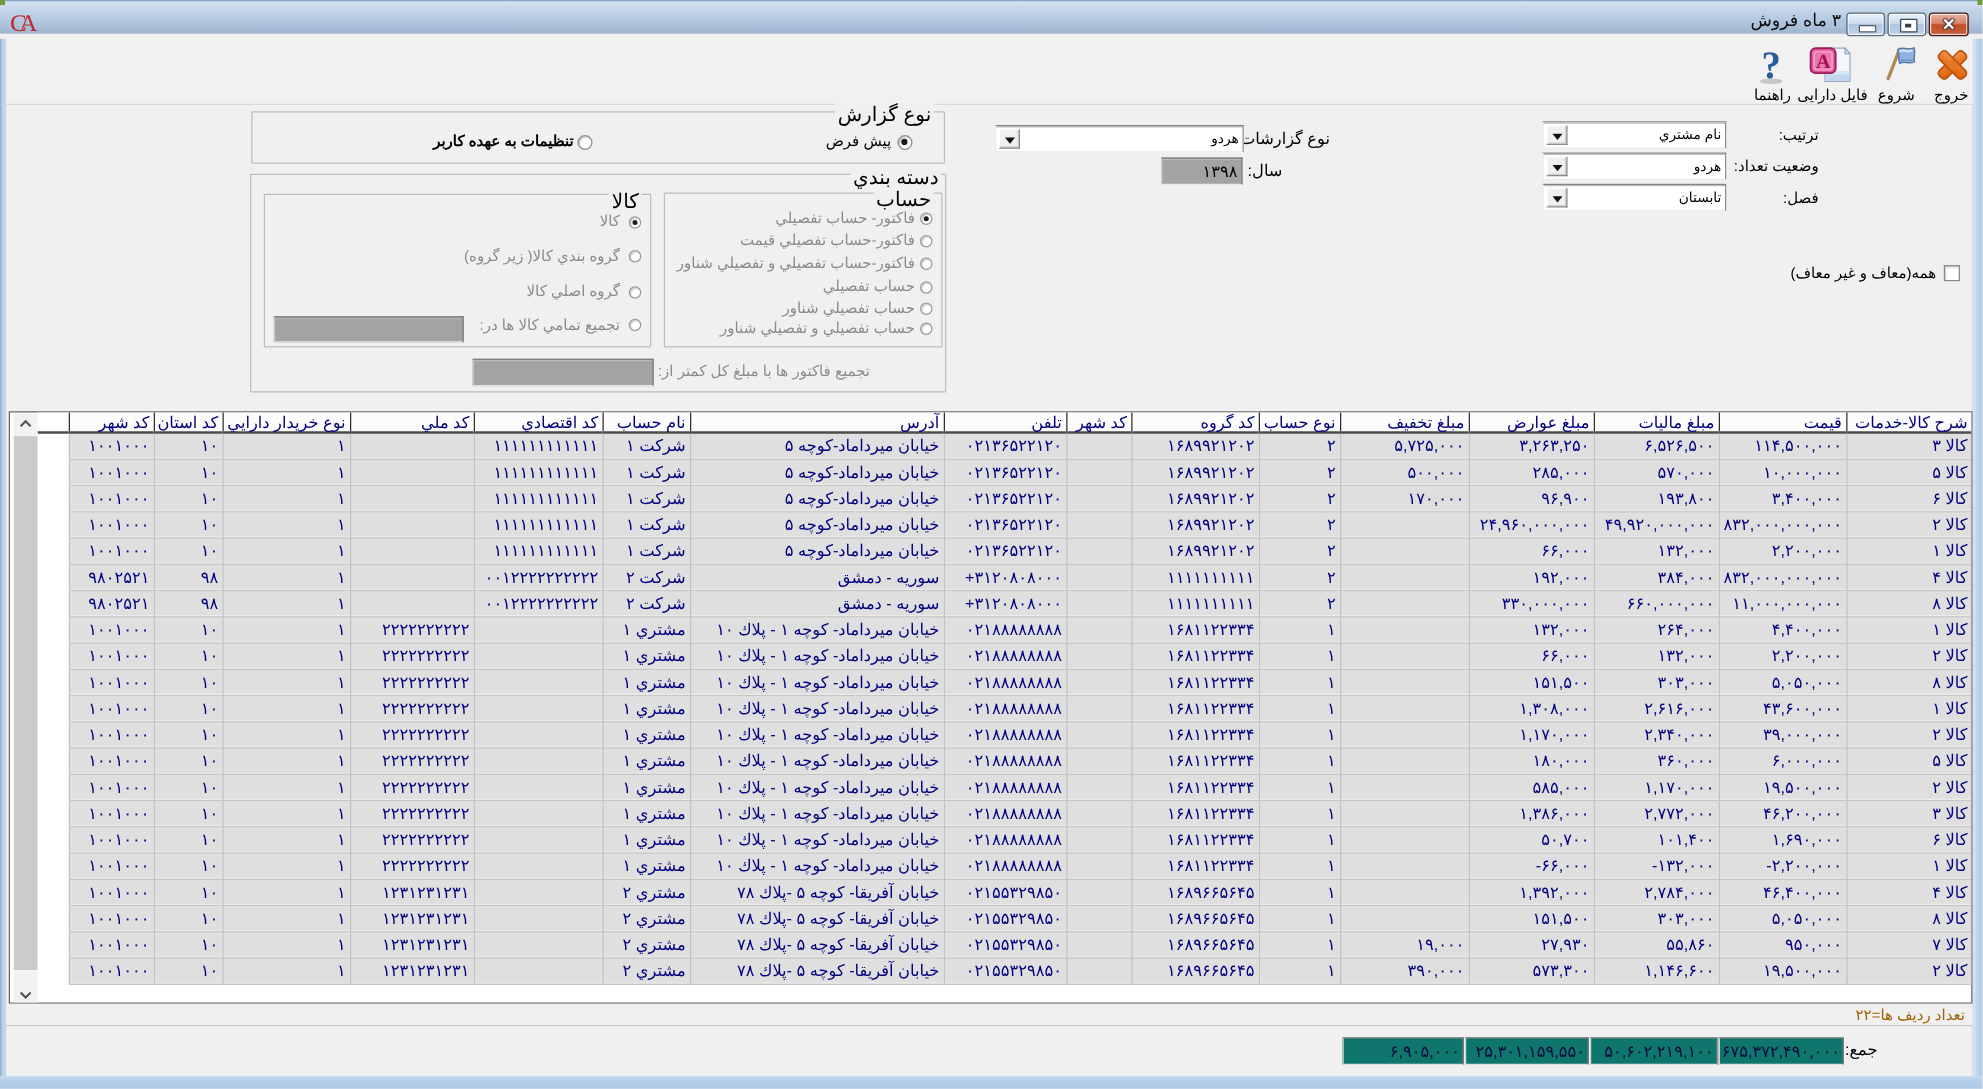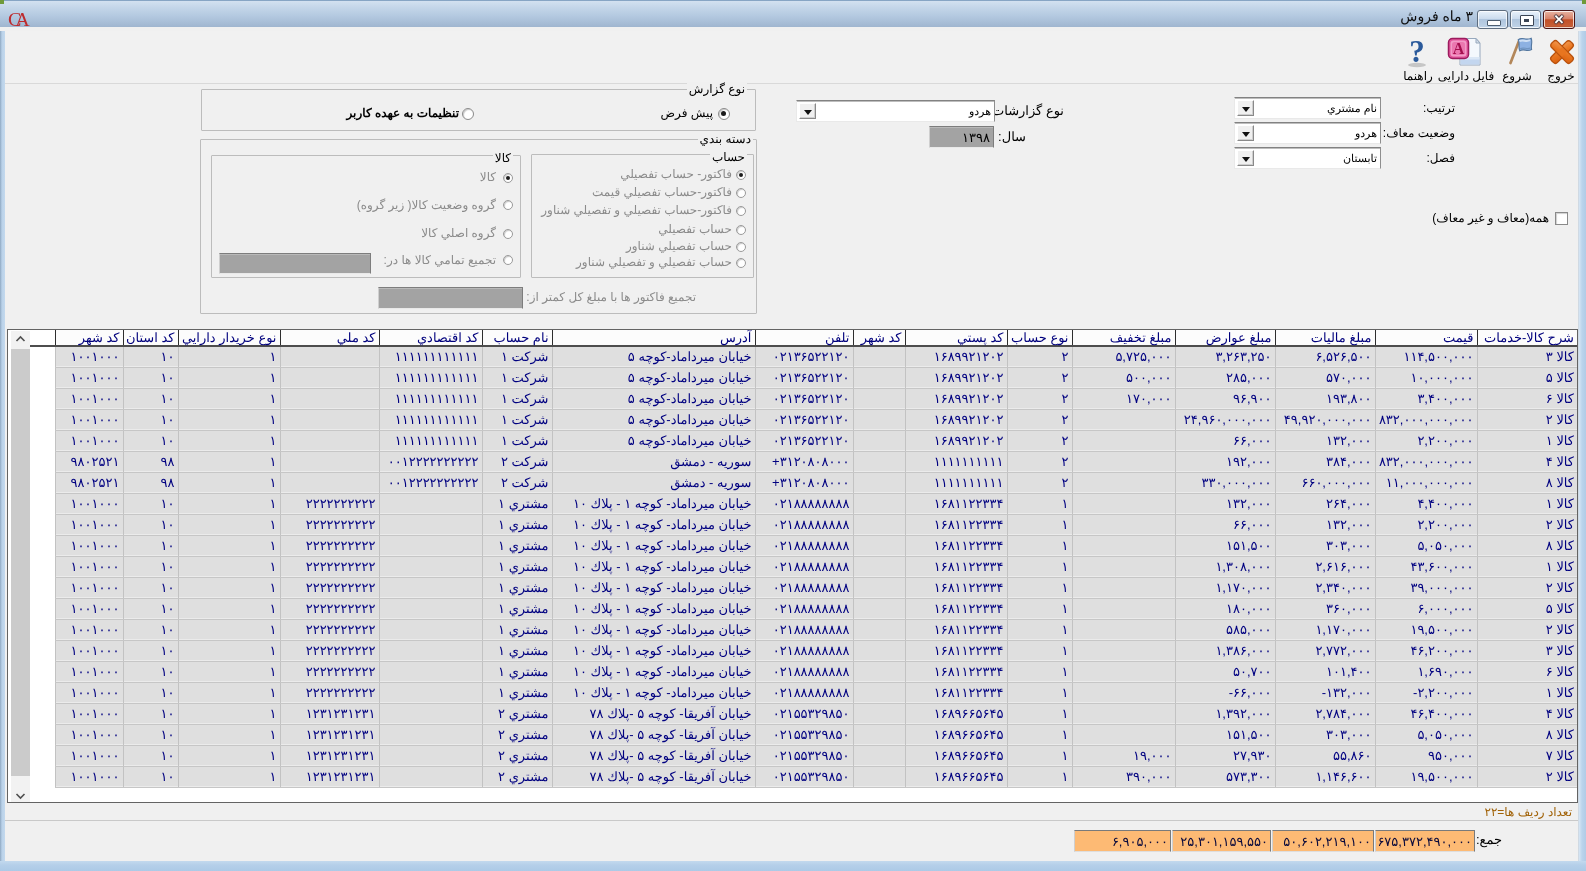--- a/index.html
+++ b/index.html
@@ -29,21 +29,21 @@
 .tool .lb{margin-top:2px;white-space:nowrap}
 
 .lbl{position:absolute;font-size:12px;color:#000;white-space:nowrap}
 .combo{position:absolute;background:#fff;border:1px solid #828282;border-bottom-color:#e9e9e9;border-right-color:#8e8e8e;border-left-color:#e9e9e9;box-shadow:inset 0 1px 0 #bdbdbd}
 .combo .txt{position:absolute;right:3px;top:50%;transform:translateY(-50%);font-size:11px;color:#000;white-space:nowrap}
 .combo .btn{position:absolute;left:2px;top:2px;bottom:2px;width:17px;background:#f0f0f0;border:1px solid #8a8a8a;border-top-color:#fff;border-left-color:#fff;box-shadow:inset -1px -1px 0 #cfcfcf}
 .combo .btn:after{content:"";position:absolute;left:4px;top:6px;border:4px solid transparent;border-top:5px solid #111}
 .tbox{position:absolute;background:#a3a3a3;border:1px solid #7d7d7d;border-bottom-color:#e9e9e9;border-left-color:#cfcfcf;box-shadow:inset 0 1px 0 #b9b9b9}
 .tbox .txt{position:absolute;right:3px;top:50%;transform:translateY(-50%);font-size:13px;color:#000;white-space:nowrap}
 .grp{position:absolute;border:1px solid #bcbcbc;border-radius:1px}
-.grp>.cap{position:absolute;top:-8px;background:#f0f0f0;padding:0 2px;font-size:12px;color:#000;white-space:nowrap}
+.grp>.cap{position:absolute;top:-8px;background:#f0f0f0;padding:0 2px;font-size:16px;color:#000;white-space:nowrap}
 .radio{position:absolute;width:12px;height:12px;border-radius:50%;background:#fff;border:1px solid #8a8a8a;box-shadow:inset 1px 1px 1px #c9c9c9}
 .radio.on:after{content:"";position:absolute;left:2px;top:2px;width:5px;height:5px;border-radius:50%;background:#1c1c1c}
 .radio.gray{border-color:#9a9a9a}
 .radio.sm{width:10px;height:10px}
 .radio.sm.on:after{left:2px;top:2px;width:4px;height:4px}
 .rlbl{position:absolute;font-size:12px;white-space:nowrap}
 .gtxt{color:#8b8b8b}
 .chk{position:absolute;width:13px;height:13px;background:#fff;border:1px solid #8a8a8a;box-shadow:inset 1px 1px 1px #cfcfcf}
 
 #grid{position:absolute;left:7px;top:329px;width:1571px;height:474px;background:#fff;border:1px solid #636363}
@@ -53,21 +53,21 @@
 #gtable th.sel,#gtable td.sel{background:#fff;border-left:none}
 #gtable td.adr{font-size:13px}
 #gtable td.sel{border-bottom-color:#fff;box-shadow:none}
 #vsb{position:absolute;left:3px;top:1px;width:19px;height:471px;background:#f2f2f2}
 #vsb .thumb{position:absolute;left:0;top:18px;width:19px;height:427px;background:#cbcbcb}
 .chev{position:absolute;left:4px;width:11px;height:11px;color:#4f4f4f}
 
 #statusline{position:absolute;left:5px;top:803px;width:1573px;height:18px;background:#f0f0f0;border-bottom:1px solid #c9c9c9}
 #statusline .t{position:absolute;right:6px;top:2px;font-size:12px;color:#a16207}
 #sumlbl{position:absolute;right:84px;top:832px;font-size:13px;color:#000}
-.sbox{position:absolute;top:830px;height:22px;background:#fdba74;border:1px solid #7a7a7a;border-bottom-color:#dedede;border-left-color:#cfcfcf}
+.sbox{position:absolute;top:830px;height:22px;background:#0f766e;border:1px solid #7a7a7a;border-bottom-color:#dedede;border-left-color:#cfcfcf}
 .sbox .txt{position:absolute;right:2px;top:50%;transform:translateY(-50%);font-size:13px;color:#0a0a3c;white-space:nowrap}
 </style></head>
 <body>
 <div id="titlebar">
   <div id="logo">CA</div>
   <div id="title">۳ ماه فروش</div>
   <div class="wbtn" id="bmin"></div>
     <div class="wbtn" id="bmax"></div>
     <div class="wbtn" id="bclose"></div>
 </div>
@@ -131,21 +131,21 @@
       </div>
     <div class="lb">راهنما</div>
   </div>
 </div>
 
 <div class="lbl" style="right:131px;top:101px">ترتيب:</div>
 <div class="combo" style="left:1234px;top:97px;width:147px;height:22px">
     <div class="txt">نام مشتري</div>
     <div class="btn"></div>
   </div>
-<div class="lbl" style="right:131px;top:126px">وضعيت معاف:</div>
+<div class="lbl" style="right:131px;top:126px">وضعيت تعداد:</div>
 <div class="combo" style="left:1234px;top:122px;width:147px;height:22px">
     <div class="txt">هردو</div>
     <div class="btn"></div>
   </div>
 <div class="lbl" style="right:131px;top:151px">فصل:</div>
 <div class="combo" style="left:1234px;top:147px;width:147px;height:22px">
     <div class="txt">تابستان</div>
     <div class="btn"></div>
   </div>
 <div class="lbl" style="right:522px;top:103px;font-size:13px">نوع گزارشات:</div>
@@ -185,21 +185,21 @@
       <div class="rlbl gtxt" style="right:21px;top:84px">حساب تفصيلي شناور</div>
     <div class="radio gray sm" style="left:204px;top:103px"></div>
       <div class="rlbl gtxt" style="right:21px;top:100px">حساب تفصيلي و تفصيلي شناور</div>
   </div>
 
   <div class="grp" style="left:10px;top:15px;width:310px;height:123px">
     <div class="cap" style="right:7px;top:-5px">کالا</div>
     <div class="radio gray on sm" style="left:291px;top:17px"></div>
       <div class="rlbl gtxt" style="right:24px;top:14px">کالا</div>
     <div class="radio gray sm" style="left:291px;top:44px"></div>
-      <div class="rlbl gtxt" style="right:24px;top:42px">گروه وضعيت کالا( زير گروه)</div>
+      <div class="rlbl gtxt" style="right:24px;top:42px">گروه بندي کالا( زير گروه)</div>
     <div class="radio gray sm" style="left:291px;top:73px"></div>
       <div class="rlbl gtxt" style="right:24px;top:70px">گروه اصلي کالا</div>
     <div class="radio gray sm" style="left:291px;top:99px"></div>
       <div class="rlbl gtxt" style="right:24px;top:97px">تجميع تمامي کالا ها در:</div>
     <div class="tbox" style="left:7px;top:97px;width:152px;height:21px"></div>
   </div>
   <div class="rlbl gtxt" style="right:60px;top:150px">تجميع فاکتور ها با مبلغ کل کمتر از:</div>
   <div class="tbox" style="left:177px;top:147px;width:145px;height:22px"></div>
 </div>
 
@@ -225,21 +225,21 @@
         <col style="width:25px">
       </colgroup>
 <tbody>
         <tr class="hd">
           <th>شرح کالا-خدمات</th>
           <th>قيمت</th>
           <th>مبلغ ماليات</th>
           <th>مبلغ عوارض</th>
           <th>مبلغ تخفيف</th>
           <th>نوع حساب</th>
-          <th>کد پستي</th>
+          <th>کد گروه</th>
           <th>کد شهر</th>
           <th>تلفن</th>
           <th>آدرس</th>
           <th>نام حساب</th>
           <th>کد اقتصادي</th>
           <th>کد ملي</th>
           <th>نوع خريدار دارايي</th>
           <th>کد استان</th>
           <th>کد شهر</th>
           <th class="sel"></th>

